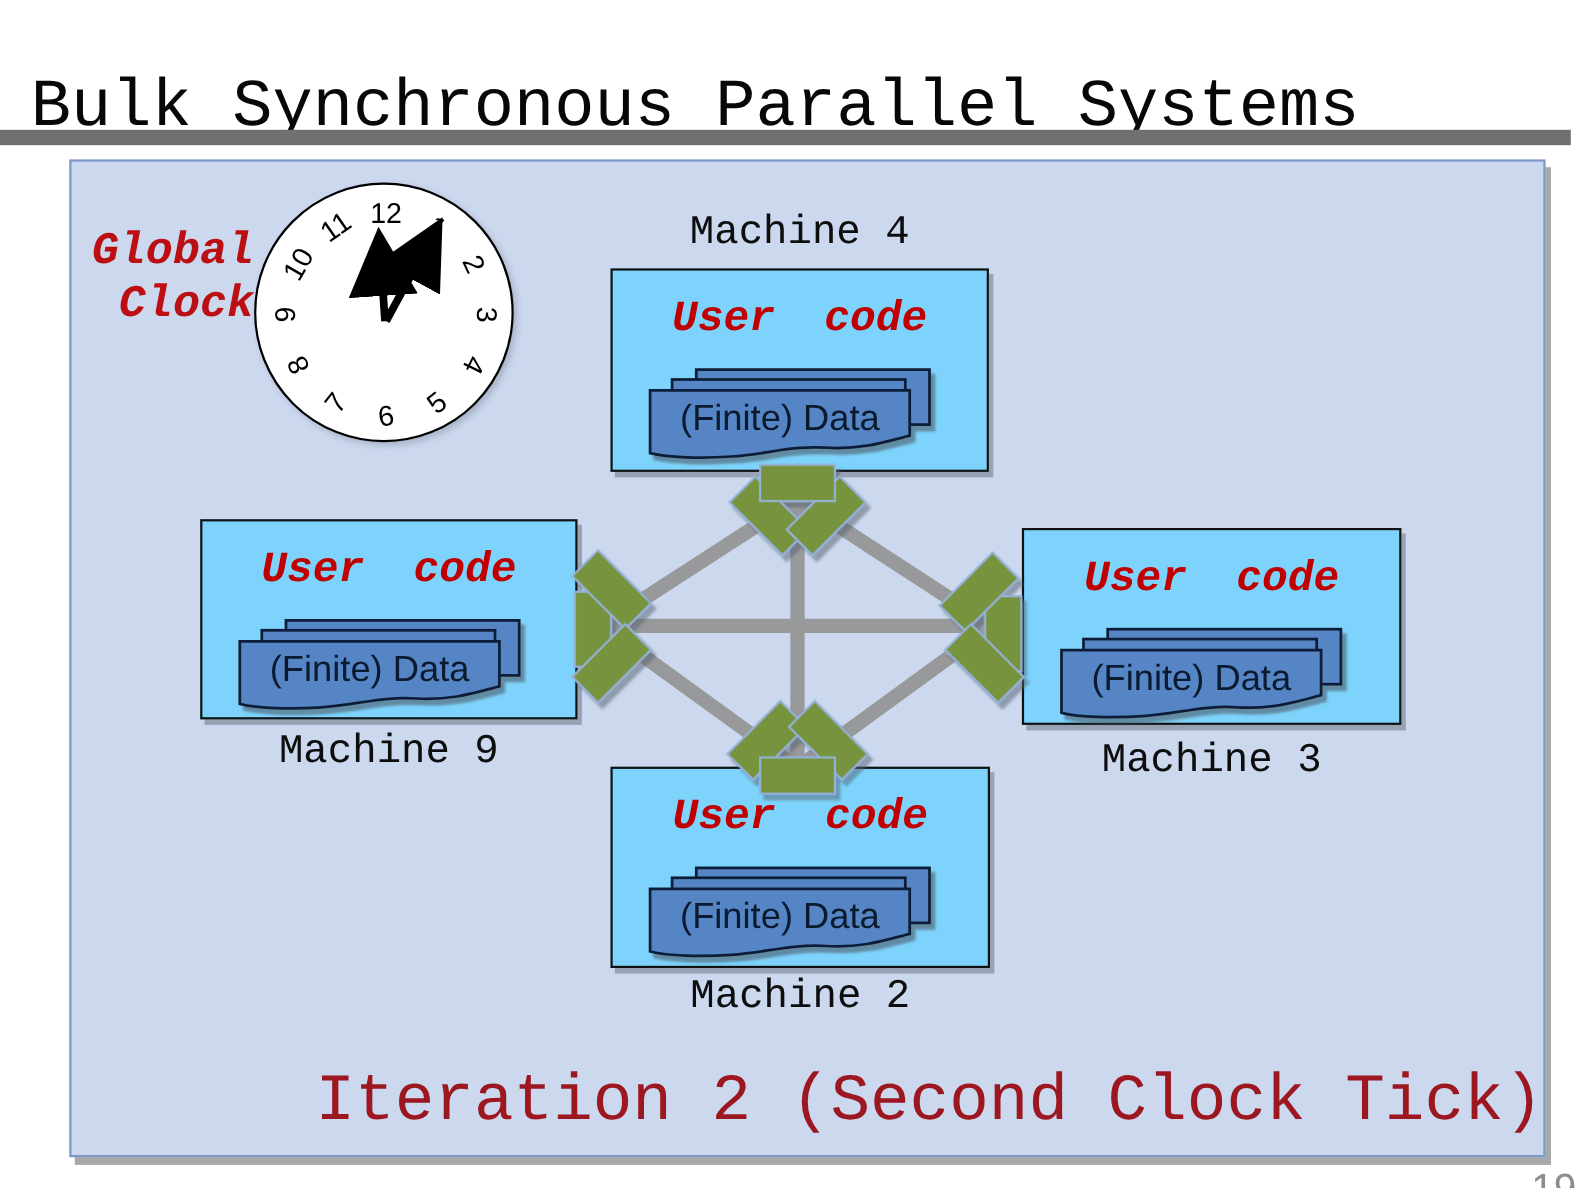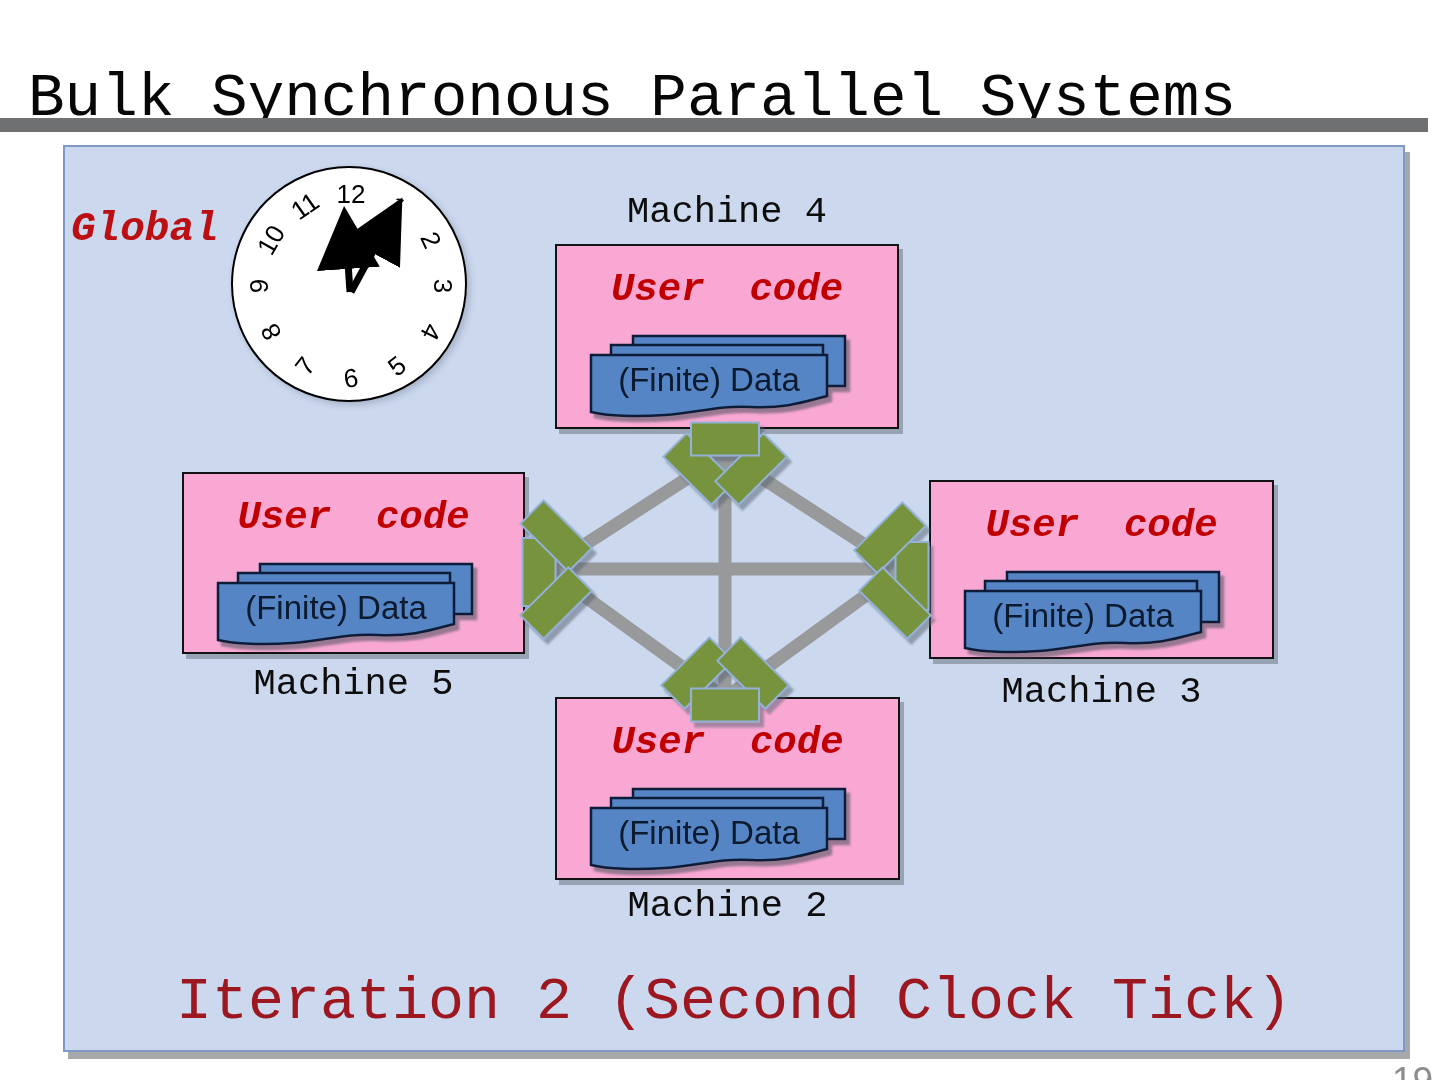--- a/index.html
+++ b/index.html
@@ -10,63 +10,64 @@
   
   .slide-title { position:absolute; left:28px; top:26px; font-size:61px; font-weight:400;
                  color:#070707; letter-spacing:0; white-space:pre;margin-top:38px; }
   .title-rule  { position:absolute; left:0; top:118px; width:1428px; height:14px; background:#6e7071; }
 
   
   .panel { position:absolute; left:63px; top:145px; width:1342px; height:907px;
            background:#cbd8ee; border:2px solid #7e99c5; box-shadow:5px 7px 0 #a6a8aa; }
 
   
-  .global-clock-label { position:absolute; left:6px; top:58px; width:160px; text-align:left;
+  .global-clock-label { position:absolute; left:6px; top:58px; width:160px; text-align:right;
                         font-weight:bold; font-style:italic; font-size:41px; line-height:48px;
                         color:#bb0f14; }
 
   
   .clock { position:absolute; left:166px; top:19px; width:236px; height:236px;
            background:#ffffff; border:2.5px solid #000; border-radius:50%;
            box-shadow:3px 3px 6px rgba(60,70,90,.25); }
   .clock .num { position:absolute; font-family:"Liberation Sans", sans-serif; font-size:26px;
                 color:#000; line-height:26px; }
   .clock svg  { position:absolute; left:0; top:0; }
 
   
-  .machine-box { position:absolute; background:#f9a8d4; border:2px solid #121212;
+  .machine-box { position:absolute; background:#7dd3fc; border:2px solid #121212;
                  box-shadow:4px 5px 0 rgba(110,118,132,.55); }
   .user-code { margin-top:22px; text-align:center; font-size:39px; font-weight:bold;
                font-style:italic; color:#c00000; word-spacing:.55em; }
   .stack { position:absolute; left:24px; top:88px; width:292px; height:96px; }
   .machine-label { position:absolute; text-align:center; font-size:37px; color:#0d0d0d; }
 
   
   .network { position:absolute; left:432px; top:255px; width:460px; height:340px; }
 
   
-  .caption { position:absolute; left:0; top:822px; width:100%; text-align:center;
+  .caption { position:absolute; left:0; top:822px; width:100%; text-align:right;
              font-size:60px; line-height:66px; color:#9c1720; }
 
   
   .page-number { position:absolute; left:1392px; top:1026px; font-family:"Liberation Sans", sans-serif;
                  font-size:37px; color:#8b8d8f; z-index:5;margin-top:34px; }
 </style>
 </head>
 <body>
 
 <div class="stage">
 
   <div class="slide-title">Bulk Synchronous Parallel Systems</div>
   <div class="title-rule"></div>
 
   <div class="panel">
 
     <div class="global-clock-label">
       <div>Global</div>
+      <div>Clock</div>
     </div>
 
     <div class="clock">
       <span class="num" style="left:118px;top:26px;transform:translate(-50%,-50%)">12</span>
       <span class="num" style="left:164px;top:38px;transform:translate(-50%,-50%) rotate(40deg)">1</span>
       <span class="num" style="left:198px;top:72px;transform:translate(-50%,-50%) rotate(65deg)">2</span>
       <span class="num" style="left:210px;top:118px;transform:translate(-50%,-50%) rotate(90deg)">3</span>
       <span class="num" style="left:198px;top:164px;transform:translate(-50%,-50%) rotate(116deg)">4</span>
       <span class="num" style="left:164px;top:198px;transform:translate(-50%,-50%) rotate(-38deg)">5</span>
       <span class="num" style="left:118px;top:210px;transform:translate(-50%,-50%) rotate(-8deg)">6</span>
@@ -109,21 +110,21 @@
       <div class="user-code">User code</div>
       <svg class="stack" viewBox="0 0 292 96">
         <g filter="url(#stackshadow4)" fill="#5585c4" stroke="#0e1f38" stroke-width="2.5">
           <rect x="52" y="2" width="212" height="50"></rect>
           <rect x="30" y="11" width="212" height="50"></rect>
           <path d="M10,21 H246 V62 C226,67 204,75 170,73 C138,71 116,79 84,81 C56,83 26,82 10,78 Z"></path>
         </g>
         <text x="128" y="57" text-anchor="middle" font-family="Liberation Sans, sans-serif" font-size="33" fill="#0b1a2e">(Finite) Data</text>
       </svg>
     </div>
-    <div class="machine-label" style="left:117px;top:516px;width:343px">Machine 5</div>
+    <div class="machine-label" style="left:117px;top:516px;width:343px">Machine 9</div>
 
     <div class="machine-box" style="left:864px;top:333px;width:345px;height:179px">
       <div class="user-code">User code</div>
       <svg class="stack" viewBox="0 0 292 96">
         <g filter="url(#stackshadow4)" fill="#5585c4" stroke="#0e1f38" stroke-width="2.5">
           <rect x="52" y="2" width="212" height="50"></rect>
           <rect x="30" y="11" width="212" height="50"></rect>
           <path d="M10,21 H246 V62 C226,67 204,75 170,73 C138,71 116,79 84,81 C56,83 26,82 10,78 Z"></path>
         </g>
         <text x="128" y="57" text-anchor="middle" font-family="Liberation Sans, sans-serif" font-size="33" fill="#0b1a2e">(Finite) Data</text>

